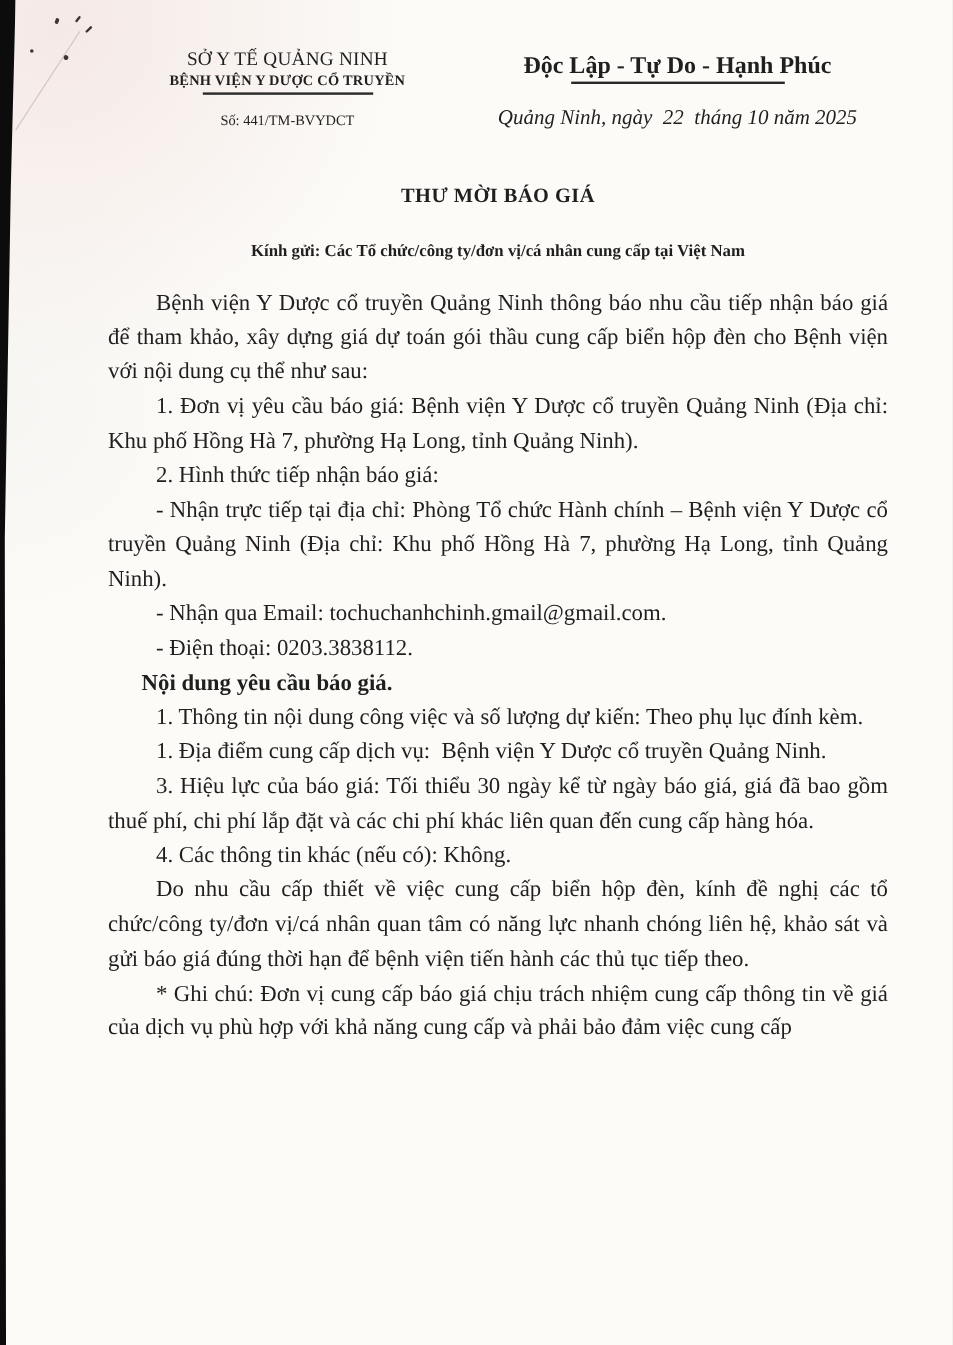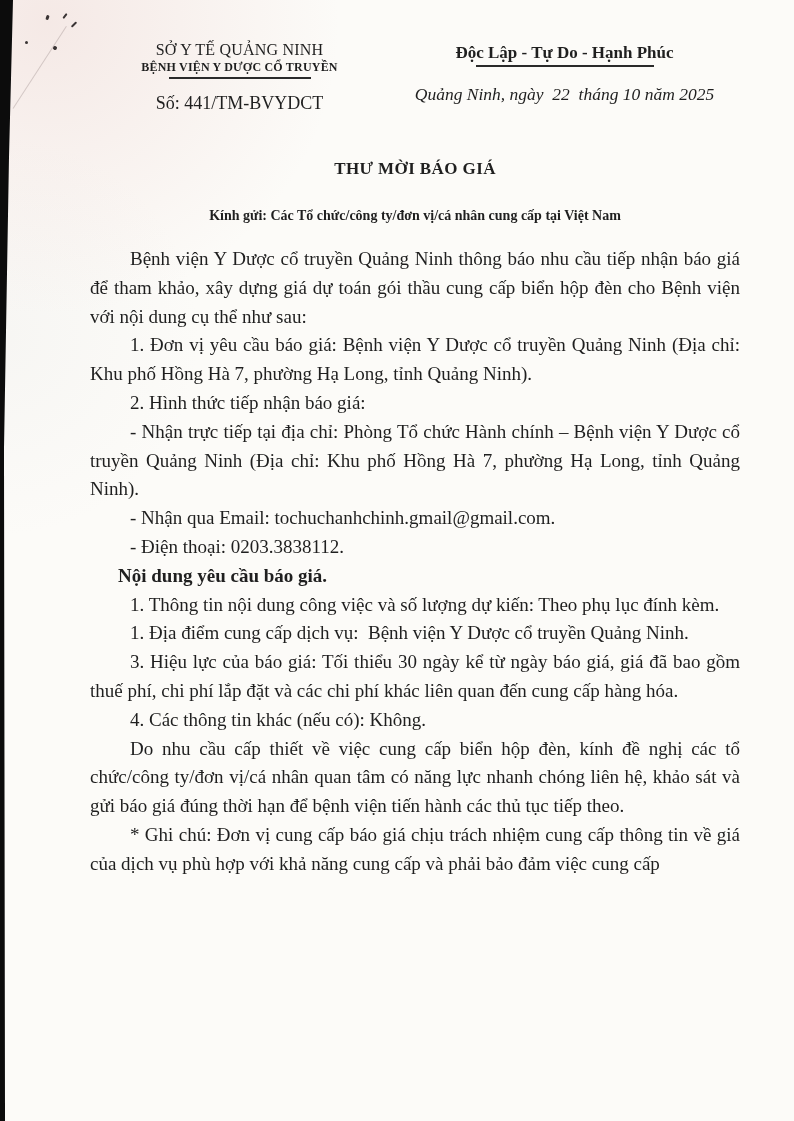--- a/index.html
+++ b/index.html
@@ -47,29 +47,29 @@
     width: 46%;
     text-align: center;
     line-height: 1.22;
   }
   .header-left .org-parent { font-size: 16px; letter-spacing: 0.2px; }
   .header-left .org-name { font-size: 12px; font-weight: bold; letter-spacing: 0.2px; }
   .rule-left {
     width: 142px; margin: 3px auto 0;
     border-top: 2px solid #2a2a2a;
   }
-  .doc-number { font-size: 18px; margin-top: 14px; }
+  .doc-number { font-size: 12px; margin-top: 14px; }
 
   .header-right {
     width: 54%;
     text-align: center;
     line-height: 1.22;
   }
   .header-right .nation { font-size: 15.5px; letter-spacing: 0.2px; }
-  .header-right .motto { font-size: 17px; font-weight: bold; margin-top: 3px; }
+  .header-right .motto { font-size: 20px; font-weight: bold; margin-top: 3px; }
   .rule-right {
     width: 178px; margin: 1px auto 0;
     border-top: 2px solid #2a2a2a;
   }
   .dateline {
     font-size: 17.5px;
     font-style: italic;
     margin-top: 17px;
     white-space: pre-wrap;
   }

